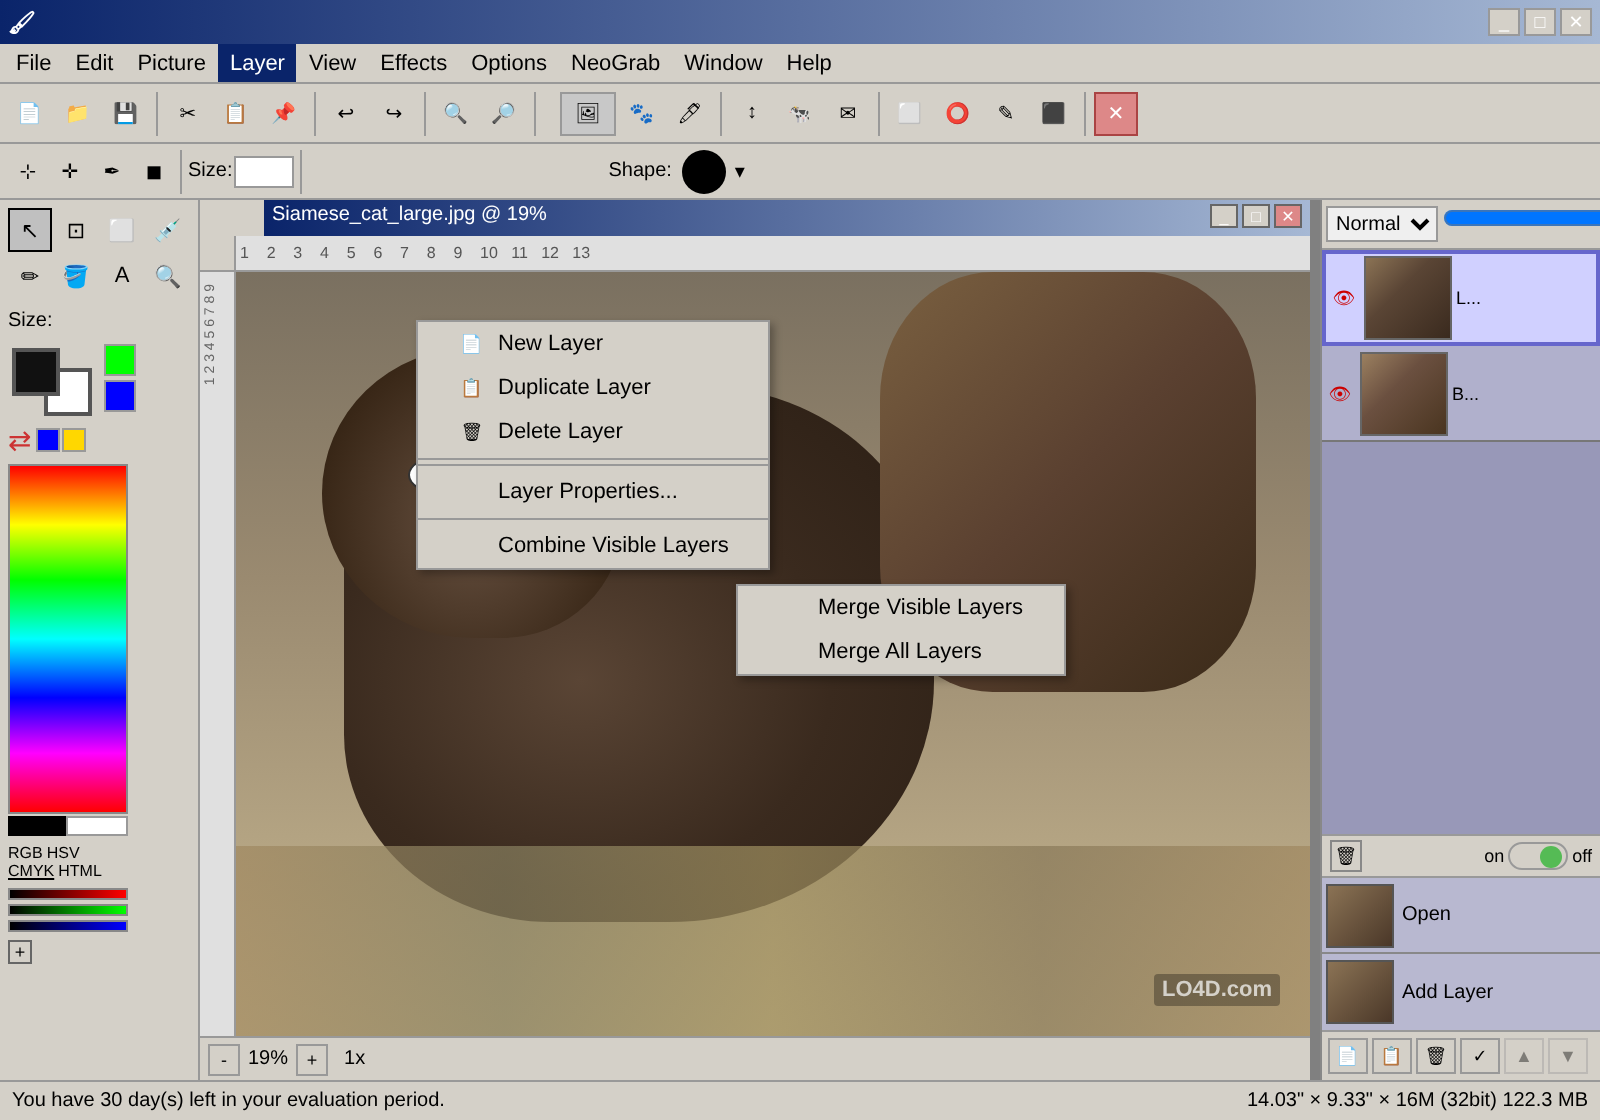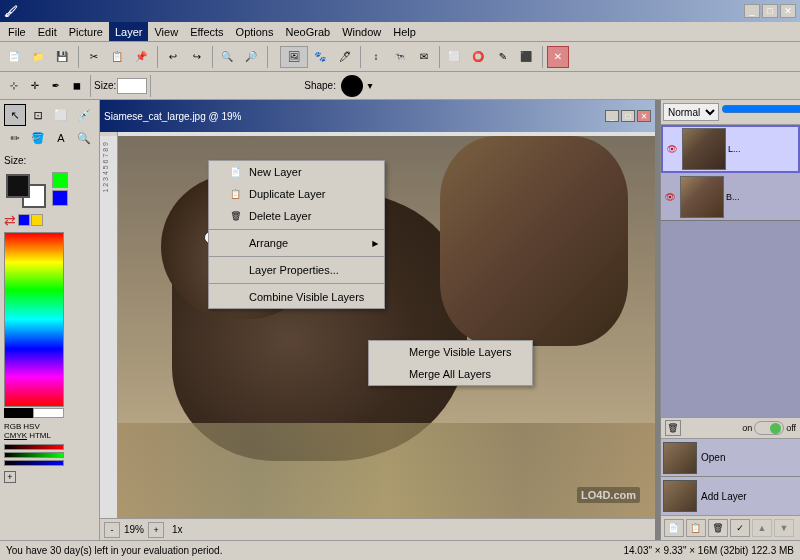--- a/index.html
+++ b/index.html
@@ -126,24 +126,25 @@
       flex: 1;
       background: #a0a0a0;
       position: relative;
       overflow: hidden;
     }
     .image-titlebar {
       background: linear-gradient(to right, #0a246a, #a6b8d4);
       color: white;
       height: 18px;
       display: flex;
-      align-items: center;
+      align-items: flex-start;
       justify-content: space-between;
-      padding: 16px 4px;
+      padding: 2px 4px;
       font-size: 10px;
+      margin-left: 32px;
     }
     .image-controls { display: flex; gap: 2px; }
     .img-btn {
       width: 14px; height: 12px;
       background: #d4d0c8;
       border: 1px solid #666;
       font-size: 8px;
       display: flex; align-items: center; justify-content: center;
     }
 
@@ -180,21 +181,20 @@
 
     
     #flatten-submenu {
       position: absolute;
       top: 192px; left: 268px;
       background: #d4d0c8;
       border: 1px solid #999;
       box-shadow: 2px 2px 4px rgba(0,0,0,0.3);
       min-width: 160px;
       z-index: 300;
-      margin-top: 48px;
     }
     .clayer-btn {
       width: 20px; height: 18px;
       background: #d4d0c8;
       border: 1px solid #999;
       display: flex; align-items: center; justify-content: center;
       font-size: 9px;
       cursor: pointer;
     }
 
@@ -474,25 +474,20 @@
       </div>
       <div class="menu-entry">
         <span class="menu-icon">📋</span>
         <span>Duplicate Layer</span>
       </div>
       <div class="menu-entry">
         <span class="menu-icon">🗑</span>
         <span>Delete Layer</span>
       </div>
       <div class="menu-sep"></div>
-      <div class="menu-entry">
-        <span class="menu-icon"> </span>
-        <span>Arrange</span>
-        <span class="menu-arrow">▶</span>
-      </div>
       <div class="menu-sep"></div>
       <div class="menu-entry">
         <span class="menu-icon"> </span>
         <span>Layer Properties...</span>
       </div>
       <div class="menu-sep"></div>
       <div class="menu-entry">
         <span class="menu-icon"> </span>
         <span>Combine Visible Layers</span>
       </div>

